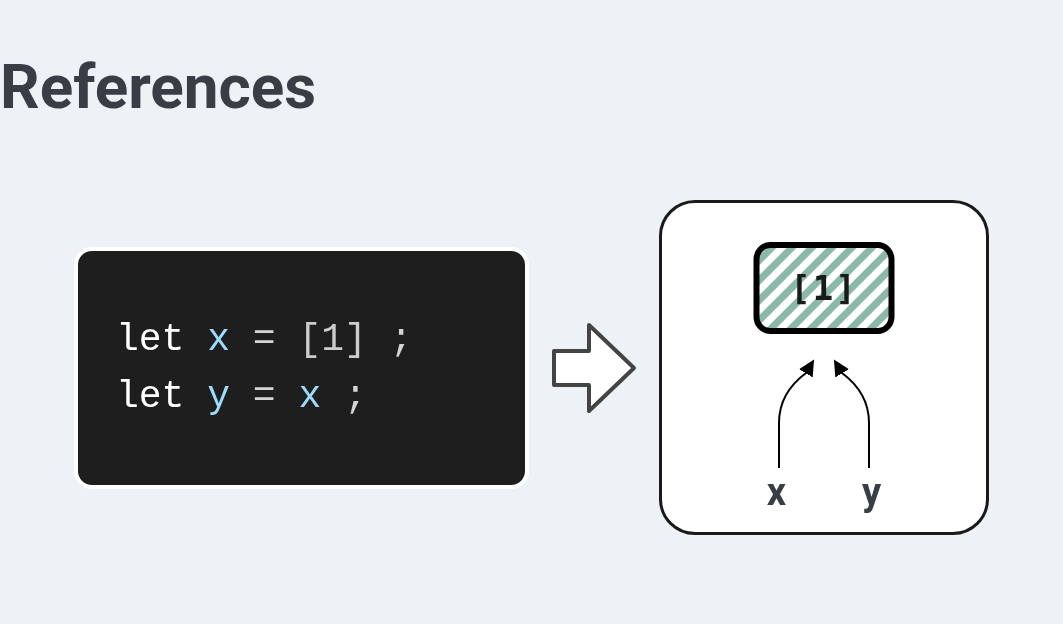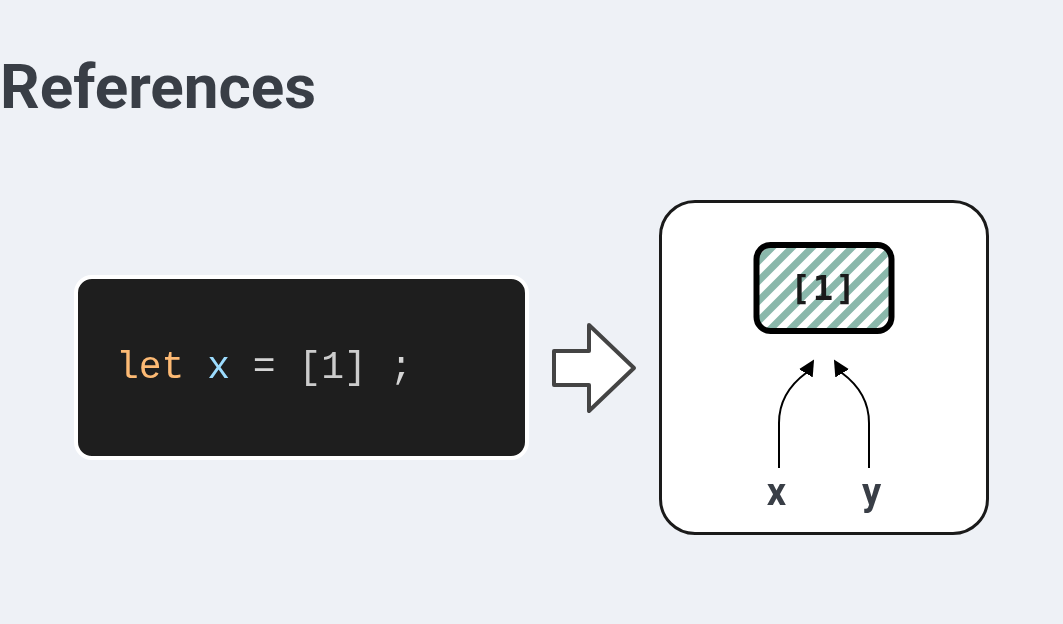--- a/index.html
+++ b/index.html
@@ -35,21 +35,21 @@
     background: #1e1e1e;
     border: 4px solid #ffffff;
     border-radius: 18px;
     padding: 60px 38px 60px 38px;
     width: 455px;
     font-family: "SFMono-Regular", Consolas, "Liberation Mono", Menlo, monospace;
     font-size: 38px;
     line-height: 1.5;
     color: #d4d4d4;
   }
-  .kw { color: #fdba74; }
+  .kw { color: #ffffff; }
   .var { color: #9cdcfe; }
   .op { color: #d4d4d4; }
   .arr { color: #cccccc; }
   .punct { color: #d4d4d4; }
 
   .arrow-wrap {
     width: 90px;
     display: flex;
     align-items: center;
     justify-content: center;
@@ -113,20 +113,30 @@
     <div>
       <span class="kw">let</span>
       <span> </span>
       <span class="var">x</span>
       <span> </span>
       <span class="op">=</span>
       <span> </span>
       <span class="arr">[1]</span>
       <span class="punct">;</span>
     </div>
+    <div>
+      <span class="kw">let</span>
+      <span> </span>
+      <span class="var">y</span>
+      <span> </span>
+      <span class="op">=</span>
+      <span> </span>
+      <span class="var">x</span>
+      <span class="punct">;</span>
+    </div>
   </div>
 
   <div class="arrow-wrap">
     <svg width="90" height="110" viewBox="0 0 90 110">
       <path d="M 5 38 L 40 38 L 40 12 L 85 55 L 40 98 L 40 72 L 5 72 Z" fill="#ffffff" stroke="#444" stroke-width="4" stroke-linejoin="round"></path>
     </svg>
   </div>
 
   <div class="diagram">
     <div class="heap-box">

